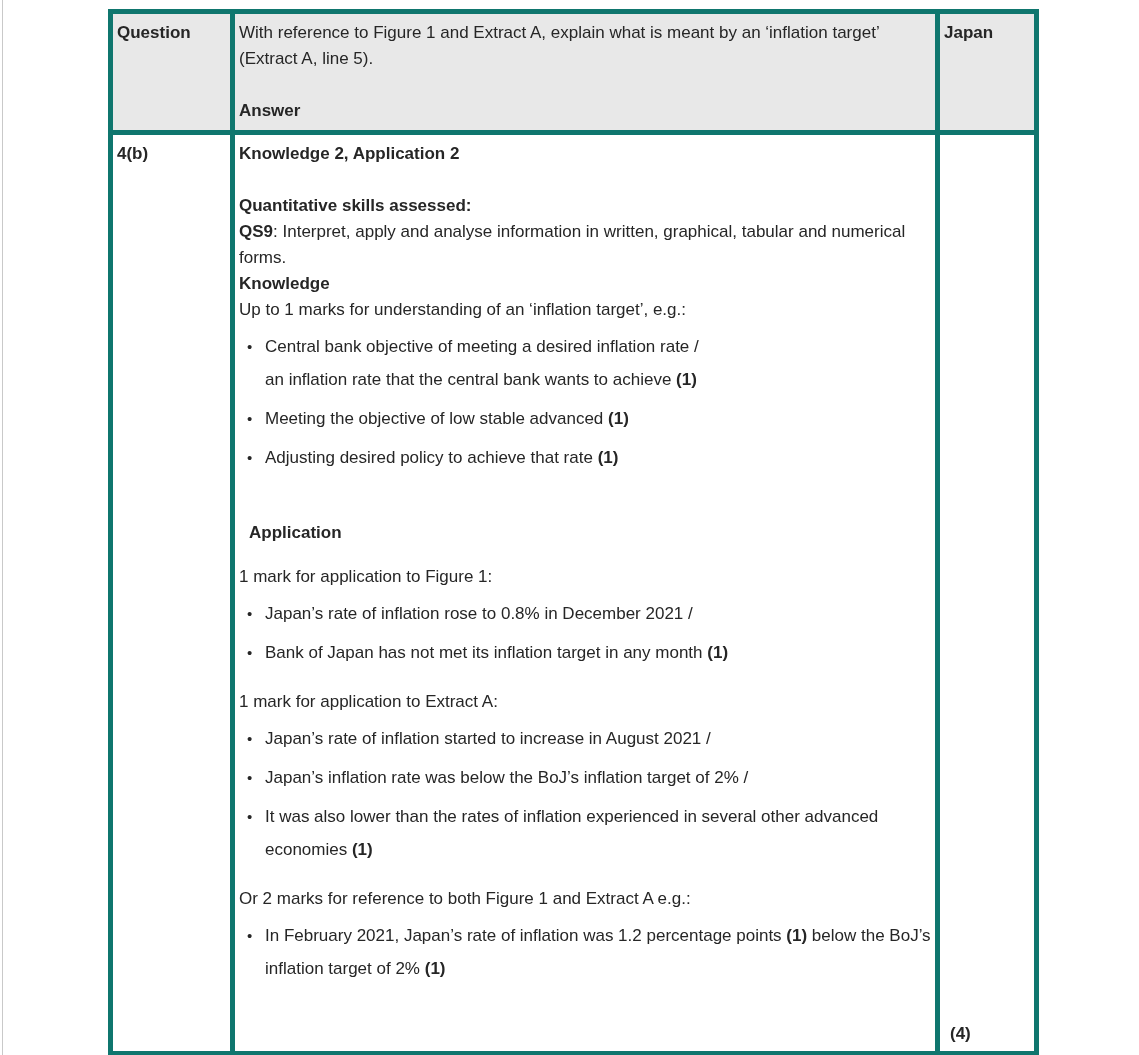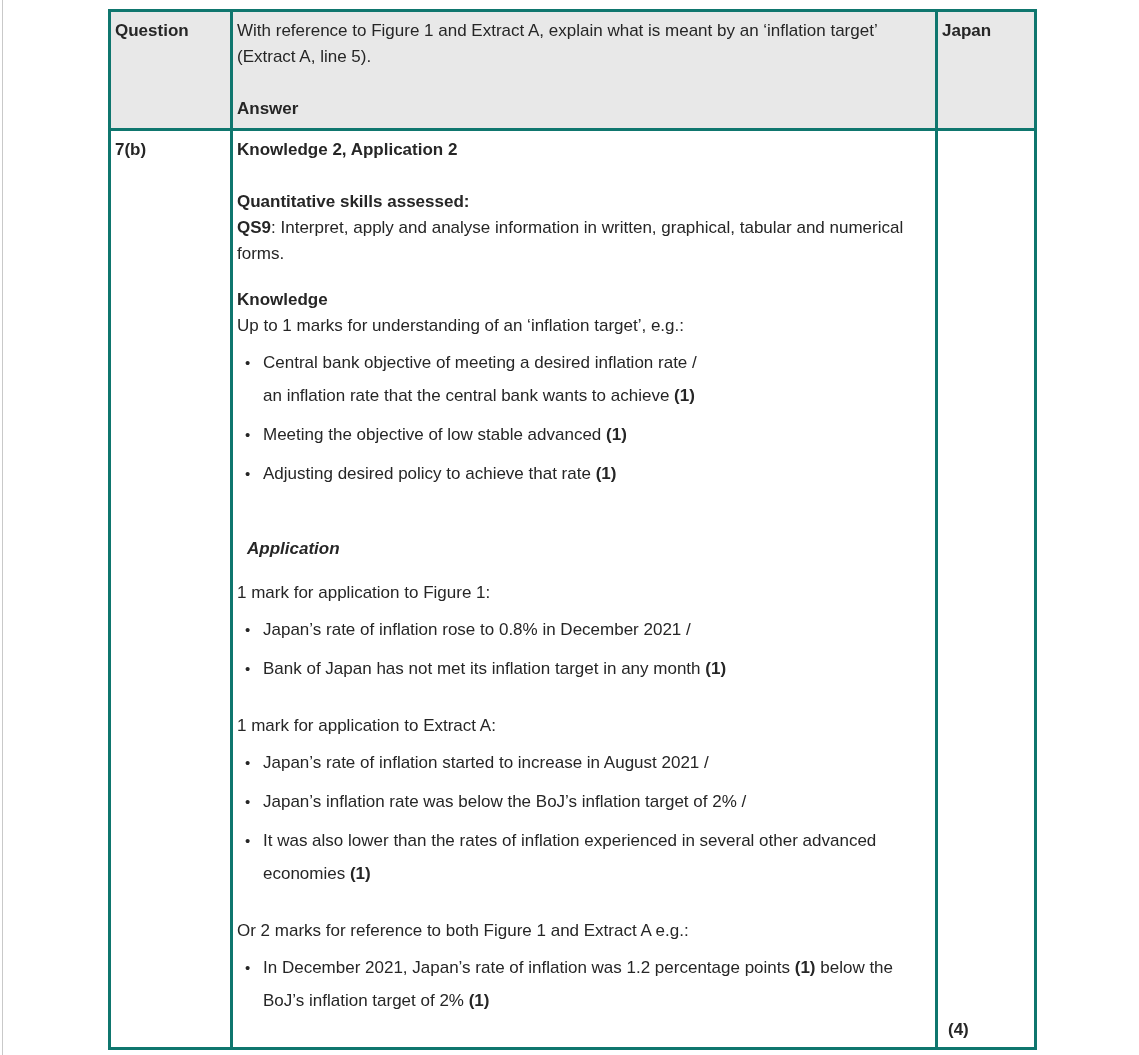--- a/index.html
+++ b/index.html
@@ -27,44 +27,44 @@
   table.ms {
     position: absolute;
     left: 108px;
     top: 9px;
     width: 926px;
     border-collapse: collapse;
     table-layout: fixed;
     border: 2px solid #3d3d3d;
   }
   table.ms td {
-    border: 3px solid #0f766e;
+    border: 5px solid #0f766e;
     vertical-align: top;
     padding: 6px 4px;
     font-size: 17px;
     line-height: 26px;
   }
   col.c1 { width: 122px; }
   col.c2 { width: 705px; }
   col.c3 { width: 99px; }
   tr.hdr td {
     background: #e8e8e8;
     height: 104px;
   }
   tr.body td {
     height: 904px;
   }
   .b { font-weight: bold; }
   p { margin: 0; }
   .ans-label { margin-top: 26px; }
   .cell-answer { overflow: hidden; }
-  .mt20 { margin-top: 20px; }
+  .mt20 { }
   .mt22 { margin-top: 22px; }
-  .mt28 { margin-top: 28px; }
-  .app-heading { margin-top: 46px; margin-left: 10px; margin-bottom: 18px; font-style: italic; }
+  .mt28 { margin-top: 20px; }
+  .app-heading { margin-top: 46px; margin-left: 10px; margin-bottom: 18px; }
   .bullets { margin-top: 7px; }
   .bullet {
     display: flex;
     align-items: flex-start;
     margin-top: 6px;
     padding-left: 8px;
     line-height: 33px;
   }
   .bullet .dot {
     flex: 0 0 18px;
@@ -105,21 +105,21 @@
       <td>
         <p>With reference to Figure 1 and Extract A, explain what is meant by an ‘inflation target’ (Extract A, line 5).</p>
         <p class="b ans-label">Answer</p>
       </td>
       <td>
         <p class="b">Japan</p>
       </td>
     </tr>
     <tr class="body">
       <td>
-        <p class="b">7(b)</p>
+        <p class="b">4(b)</p>
       </td>
       <td class="cell-answer">
 
         <p class="b">Knowledge 2, Application 2</p>
 
         <p class="mt22" style="margin-top:26px;font-weight:bold;">Quantitative skills assessed:</p>
         <p><span class="b">QS9</span><span>: Interpret, apply and analyse information in written, graphical, tabular and numerical forms.</span></p>
 
         <p class="b mt20">Knowledge</p>
         <p>Up to 1 marks for understanding of an ‘inflation target’, e.g.:</p>
@@ -168,21 +168,21 @@
             <span class="dot">•</span>
             <span class="bt"><span>It was also lower than the rates of inflation experienced in several other advanced economies </span><span class="b">(1)</span></span>
           </div>
         </div>
 
         <p class="mt28">Or 2 marks for reference to both Figure 1 and Extract A e.g.:</p>
 
         <div class="bullets">
           <div class="bullet">
             <span class="dot">•</span>
-            <span class="bt"><span>In December 2021, Japan’s rate of inflation was 1.2 percentage points </span><span class="b">(1)</span><span> below the BoJ’s inflation target of 2% </span><span class="b">(1)</span></span>
+            <span class="bt"><span>In February 2021, Japan’s rate of inflation was 1.2 percentage points </span><span class="b">(1)</span><span> below the BoJ’s inflation target of 2% </span><span class="b">(1)</span></span>
           </div>
         </div>
 
       </td>
       <td class="cell-mark">
         <span class="mark-value">(4)</span>
       </td>
     </tr>
   </tbody>
     </table>

